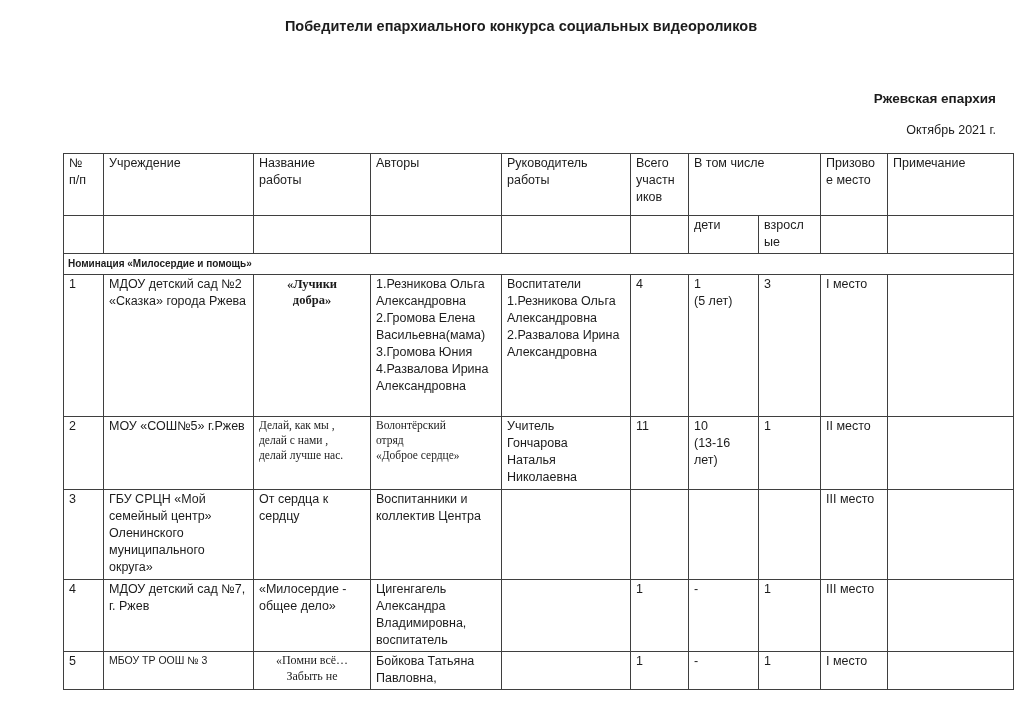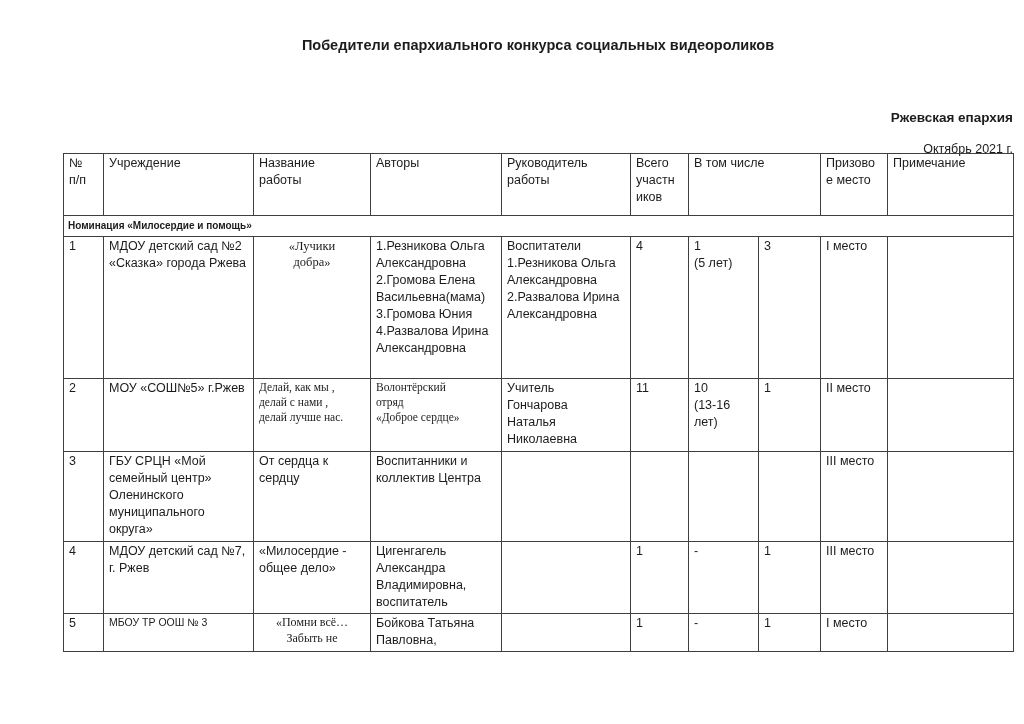--- a/index.html
+++ b/index.html
@@ -1,20 +1,20 @@
 <!DOCTYPE html>
 <html><head>
 <meta charset="utf-8">
 <style>
   * { margin:0; padding:0; box-sizing:border-box; }
   html,body { width:1024px; height:724px; background:#ffffff; overflow:hidden;
     font-family:"Liberation Sans", sans-serif; color:#1c1c1c; }
   .page { position:relative; width:1024px; height:724px; background:#ffffff; }
 
-  .hline { position:absolute; left:63px; width:950px;margin-top:19px; }
+  .hline { position:absolute; left:46px; width:950px; }
   .title-main { top:18px; text-align:center; font-weight:bold; font-size:14.5px; }
   .title-sub  { top:57px; text-align:center; font-weight:bold; font-size:14.5px; }
   .diocese    { top:91px; text-align:right; font-weight:bold; font-size:13.5px; }
   .docdate    { top:123px; text-align:right; font-size:12.5px; }
 
   table.results { position:absolute; left:63px; top:153px; width:950px;
     border-collapse:collapse; table-layout:fixed; }
   td { border:1px solid #3f3f3f; vertical-align:top; padding:1px 5px 2px 5px;
     font-size:12.5px; line-height:1.36; white-space:pre-line; overflow:hidden;
     word-wrap:break-word; }
@@ -24,21 +24,21 @@
   tr.rh-sec  { height:21px; }
   tr.rh-sec2 { height:22px; }
   tr.rh-r1 { height:142px; }
   tr.rh-r2 { height:73px; }
   tr.rh-r3 { height:90px; }
   tr.rh-r4 { height:70px; }
   tr.rh-r5 { height:38px; }
 
   td.sec { font-weight:bold; text-align:left; font-size:10px;
     vertical-align:middle; padding:0 4px; line-height:1.2; }
-  td.serif-bc { font-family:"Liberation Serif", serif; font-weight:normal;
+  td.serif-bc { font-family:"Liberation Serif", serif; font-weight:bold;
     text-align:center; font-size:12.5px; line-height:1.3; }
   td.serif-c  { font-family:"Liberation Serif", serif; 
     font-size:11.5px; line-height:1.32; }
   td.serif-c2 { font-family:"Liberation Serif", serif; text-align:center;
     font-size:12px; line-height:1.3; }
   td.small { font-size:10.5px; }
 </style>
 </head>
 <body>
 
@@ -74,20 +74,33 @@
 работы</td>
       <td>Всего
 участн
 иков</td>
       <td colspan="2">В том числе</td>
       <td>Призово
 е место</td>
       <td>Примечание</td>
     </tr>
 
+    <tr class="rh-sub">
+      <td></td>
+      <td></td>
+      <td></td>
+      <td></td>
+      <td></td>
+      <td></td>
+      <td>дети</td>
+      <td>взросл
+ые</td>
+      <td></td>
+      <td></td>
+    </tr>
 
     <tr class="rh-sec">
       <td colspan="10" class="sec">Номинация «Милосердие и помощь»</td>
     </tr>
 
     <tr class="rh-r1">
       <td>1</td>
       <td>МДОУ детский сад №2 «Сказка» города Ржева</td>
       <td class="serif-bc">«Лучики
 добра»</td>

